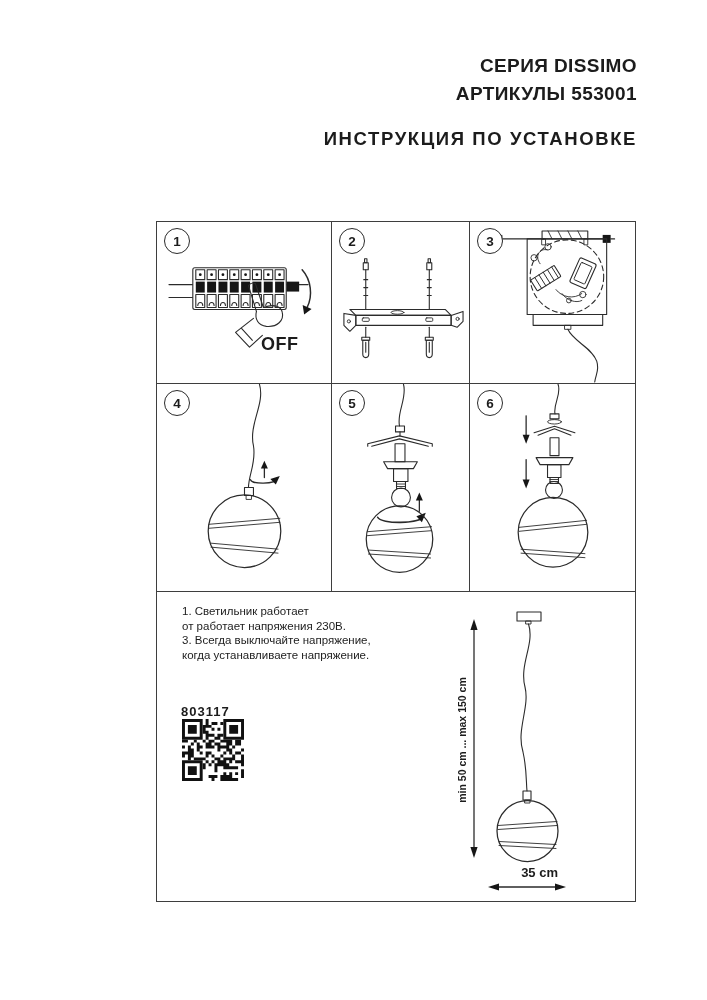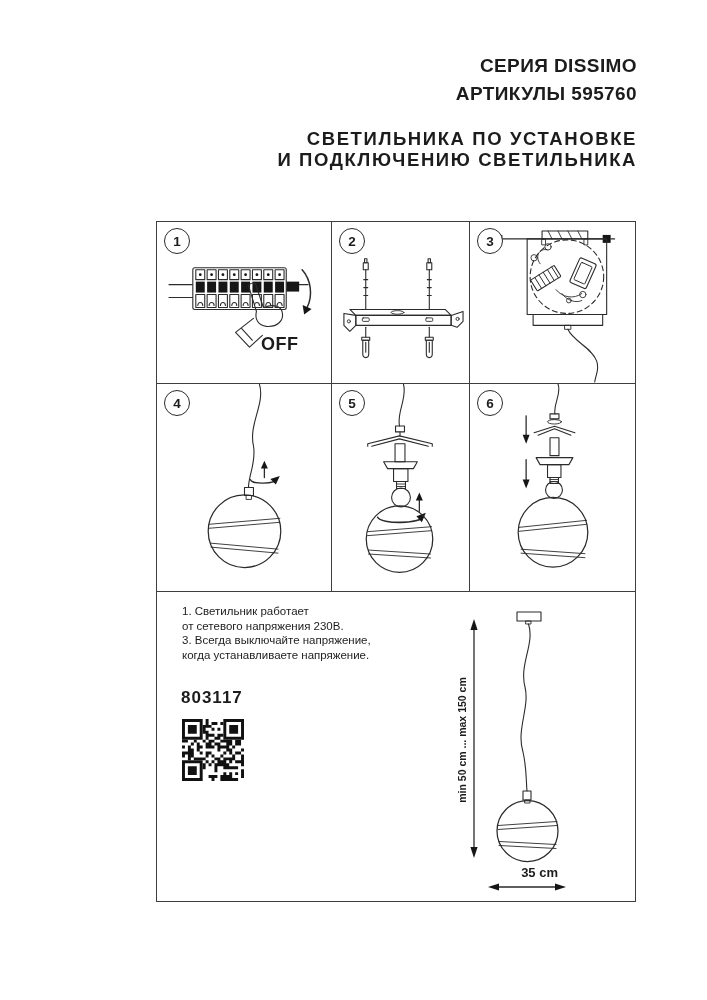--- a/index.html
+++ b/index.html
@@ -27,38 +27,37 @@
   .illus *{stroke:#2b2b2b;stroke-width:1.1;fill:none;stroke-linecap:round;stroke-linejoin:round;}
   .illus .f{fill:#161616;stroke:none;}
   .illus .fw{fill:#ffffff;stroke:#2b2b2b;}
   .illus .thin{stroke-width:.9;}
   .illus .dash{stroke-dasharray:5 3.5;}
   .off-label{position:absolute;left:104px;top:112px;font-size:18px;font-weight:bold;letter-spacing:.5px;}
 
   
   .panel{position:relative;height:309px;overflow:hidden;}
   .notes{position:absolute;left:25px;top:12px;font-size:11.5px;line-height:14.7px;}
-  .article{position:absolute;left:24px;top:96px;font-size:17px;font-weight:bold;letter-spacing:1px;}
+  .article{position:absolute;left:24px;top:112px;font-size:13px;font-weight:bold;letter-spacing:1px;}
   .qr{position:absolute;left:25px;top:127px;width:62px;height:62px;}
   .dim-v-label{position:absolute;left:185px;top:142px;width:240px;text-align:center;
                transform:rotate(-90deg);transform-origin:center;font-size:10.5px;font-weight:bold;}
   .dim-w-label{position:absolute;left:340px;top:273px;width:61px;text-align:right;
                font-size:13px;font-weight:bold;}
 </style>
 </head>
 <body>
 
 <div class="page">
 
   <div class="hdr">
     <div class="h-series">СЕРИЯ DISSIMO</div>
-    <div class="h-series">АРТИКУЛЫ 595760</div>
+    <div class="h-series">АРТИКУЛЫ 553001</div>
     <div class="h-gap"></div>
-    <div class="h-title">СВЕТИЛЬНИКА ПО УСТАНОВКЕ</div>
-    <div class="h-title">И ПОДКЛЮЧЕНИЮ СВЕТИЛЬНИКА</div>
+    <div class="h-title">ИНСТРУКЦИЯ ПО УСТАНОВКЕ</div>
   </div>
 
   <div class="sheet">
 
     <div class="grid r1">
 
       <div class="cell c-left">
         <div class="badge">
           <span>1</span>
         </div>
@@ -249,21 +248,21 @@
           <circle cx="83" cy="149" r="35" style="stroke-width:1.25"></circle>
           <path class="thin" d="M49.2,144 L116.8,137 M49.2,148 L116.8,141"></path>
           <path class="thin" d="M50.9,166 L115.1,170.5 M50.9,170 L115.1,174.5"></path>
         </svg>
       </div>
     </div>
 
     <div class="panel">
       <div class="notes">
         <div>1. Светильник работает</div>
-        <div>от сетевого напряжения 230В.</div>
+        <div>от работает напряжения 230В.</div>
         <div>3. Всегда выключайте напряжение,</div>
         <div>когда устанавливаете напряжение.</div>
       </div>
       <div class="article">803117</div>
       <svg id="qr" class="qr" viewBox="0 0 63 63">
           <path d="M24 0h3v3h-3zM24 3h3v3h-3zM30 3h3v3h-3zM33 3h3v3h-3zM39 3h3v3h-3zM21 6h3v3h-3zM24 6h3v3h-3zM27 6h3v3h-3zM21 9h3v3h-3zM30 9h3v3h-3zM36 9h3v3h-3zM21 12h3v3h-3zM24 12h3v3h-3zM24 15h3v3h-3zM27 15h3v3h-3zM30 15h3v3h-3zM36 15h3v3h-3zM39 15h3v3h-3zM24 18h3v3h-3zM33 18h3v3h-3zM36 18h3v3h-3zM0 21h3v3h-3zM3 21h3v3h-3zM12 21h3v3h-3zM21 21h3v3h-3zM27 21h3v3h-3zM30 21h3v3h-3zM39 21h3v3h-3zM42 21h3v3h-3zM45 21h3v3h-3zM48 21h3v3h-3zM54 21h3v3h-3zM57 21h3v3h-3zM9 24h3v3h-3zM15 24h3v3h-3zM24 24h3v3h-3zM27 24h3v3h-3zM33 24h3v3h-3zM36 24h3v3h-3zM45 24h3v3h-3zM48 24h3v3h-3zM54 24h3v3h-3zM57 24h3v3h-3zM0 27h3v3h-3zM6 27h3v3h-3zM15 27h3v3h-3zM18 27h3v3h-3zM24 27h3v3h-3zM27 27h3v3h-3zM30 27h3v3h-3zM36 27h3v3h-3zM39 27h3v3h-3zM42 27h3v3h-3zM45 27h3v3h-3zM51 27h3v3h-3zM6 30h3v3h-3zM9 30h3v3h-3zM15 30h3v3h-3zM36 30h3v3h-3zM45 30h3v3h-3zM48 30h3v3h-3zM60 30h3v3h-3zM0 33h3v3h-3zM3 33h3v3h-3zM6 33h3v3h-3zM9 33h3v3h-3zM18 33h3v3h-3zM24 33h3v3h-3zM27 33h3v3h-3zM42 33h3v3h-3zM48 33h3v3h-3zM54 33h3v3h-3zM57 33h3v3h-3zM0 36h3v3h-3zM6 36h3v3h-3zM9 36h3v3h-3zM24 36h3v3h-3zM30 36h3v3h-3zM39 36h3v3h-3zM51 36h3v3h-3zM60 36h3v3h-3zM6 39h3v3h-3zM12 39h3v3h-3zM15 39h3v3h-3zM18 39h3v3h-3zM21 39h3v3h-3zM33 39h3v3h-3zM36 39h3v3h-3zM42 39h3v3h-3zM45 39h3v3h-3zM48 39h3v3h-3zM51 39h3v3h-3zM60 39h3v3h-3zM24 42h3v3h-3zM30 42h3v3h-3zM36 42h3v3h-3zM39 42h3v3h-3zM42 42h3v3h-3zM48 42h3v3h-3zM54 42h3v3h-3zM57 42h3v3h-3zM60 42h3v3h-3zM21 45h3v3h-3zM27 45h3v3h-3zM33 45h3v3h-3zM36 45h3v3h-3zM39 45h3v3h-3zM42 45h3v3h-3zM45 45h3v3h-3zM60 45h3v3h-3zM21 48h3v3h-3zM33 48h3v3h-3zM42 48h3v3h-3zM45 48h3v3h-3zM48 48h3v3h-3zM51 48h3v3h-3zM54 48h3v3h-3zM33 51h3v3h-3zM60 51h3v3h-3zM42 54h3v3h-3zM48 54h3v3h-3zM54 54h3v3h-3zM60 54h3v3h-3zM27 57h3v3h-3zM30 57h3v3h-3zM33 57h3v3h-3zM39 57h3v3h-3zM42 57h3v3h-3zM45 57h3v3h-3zM48 57h3v3h-3zM60 57h3v3h-3zM30 60h3v3h-3zM39 60h3v3h-3zM42 60h3v3h-3zM45 60h3v3h-3zM48 60h3v3h-3zM51 60h3v3h-3zM54 60h3v3h-3z" fill="#111"></path>
           <path d="M0 0h21v21h-21z M3 3h15v15h-15z M6 6h9v9h-9z" fill="#111" fill-rule="evenodd"></path>
           <path d="M42 0h21v21h-21z M45 3h15v15h-15z M48 6h9v9h-9z" fill="#111" fill-rule="evenodd"></path>
           <path d="M0 42h21v21h-21z M3 45h15v15h-15z M6 48h9v9h-9z" fill="#111" fill-rule="evenodd"></path>
         </svg>

